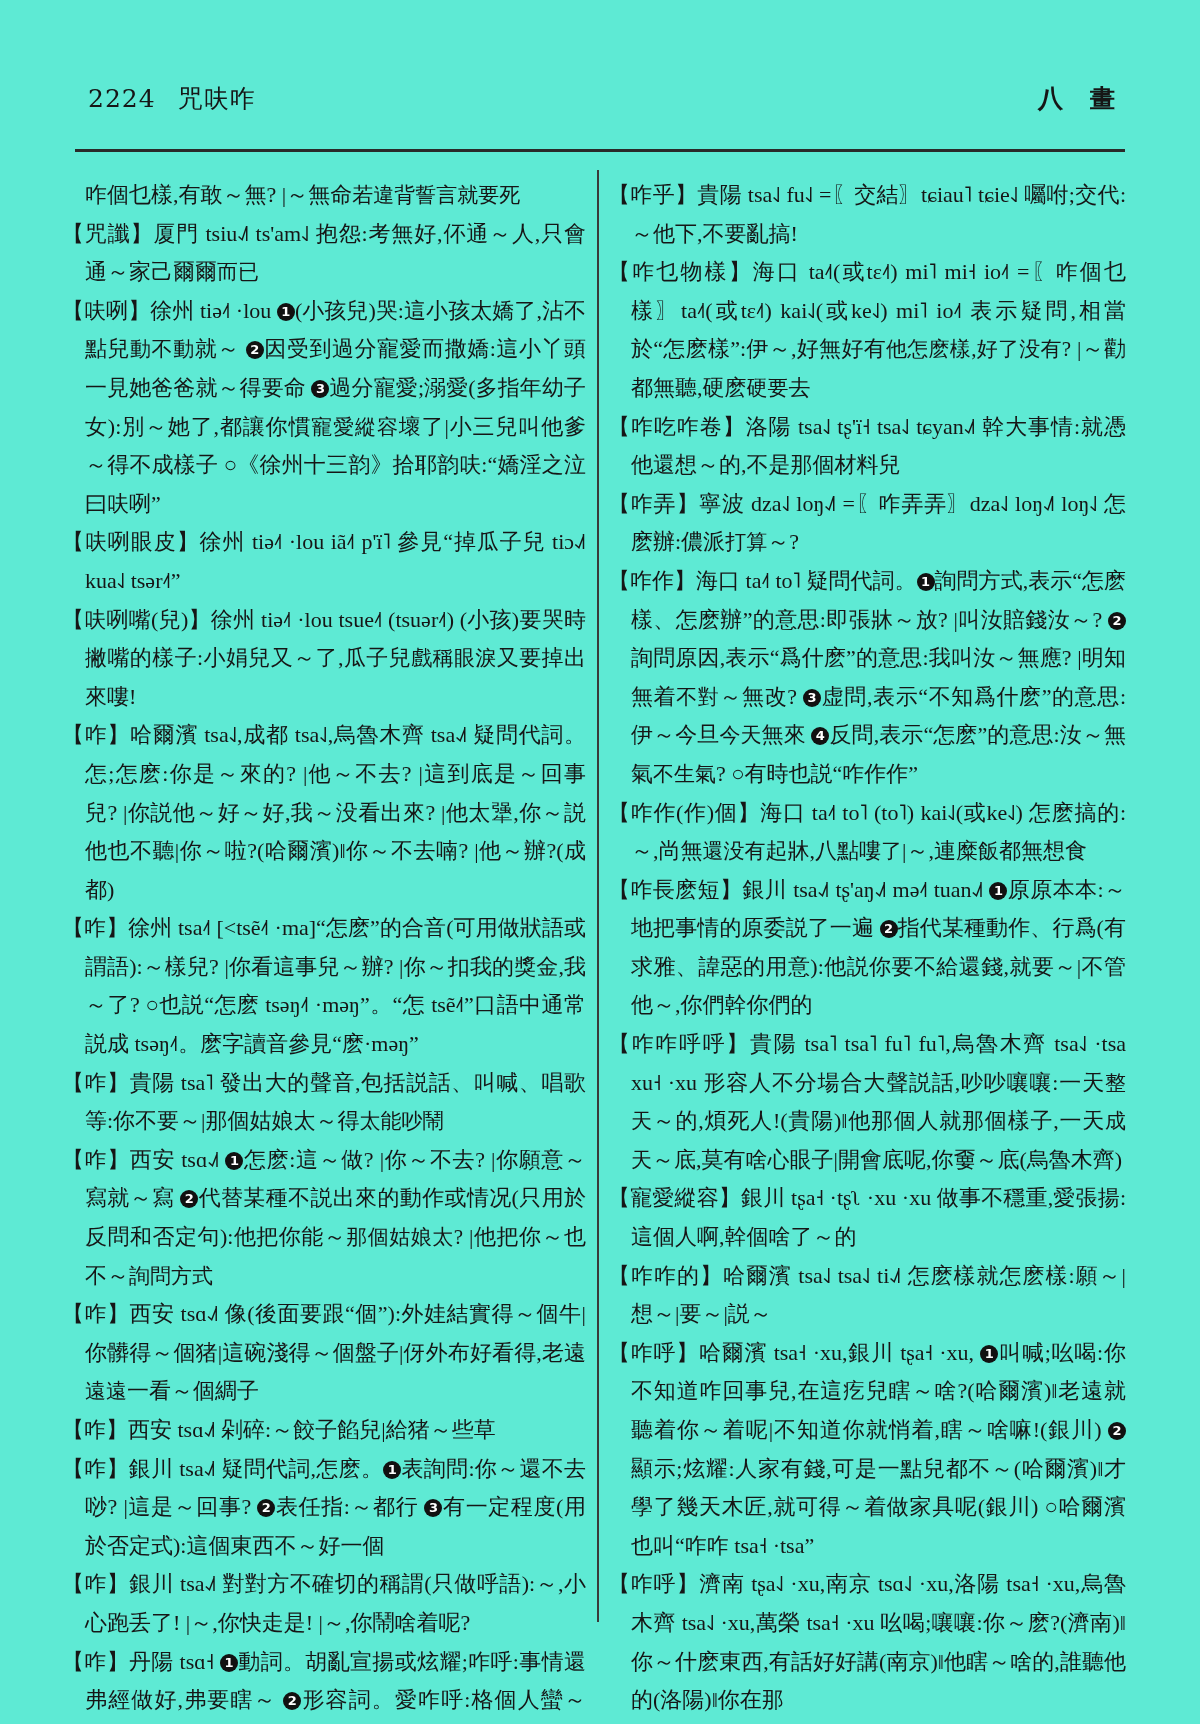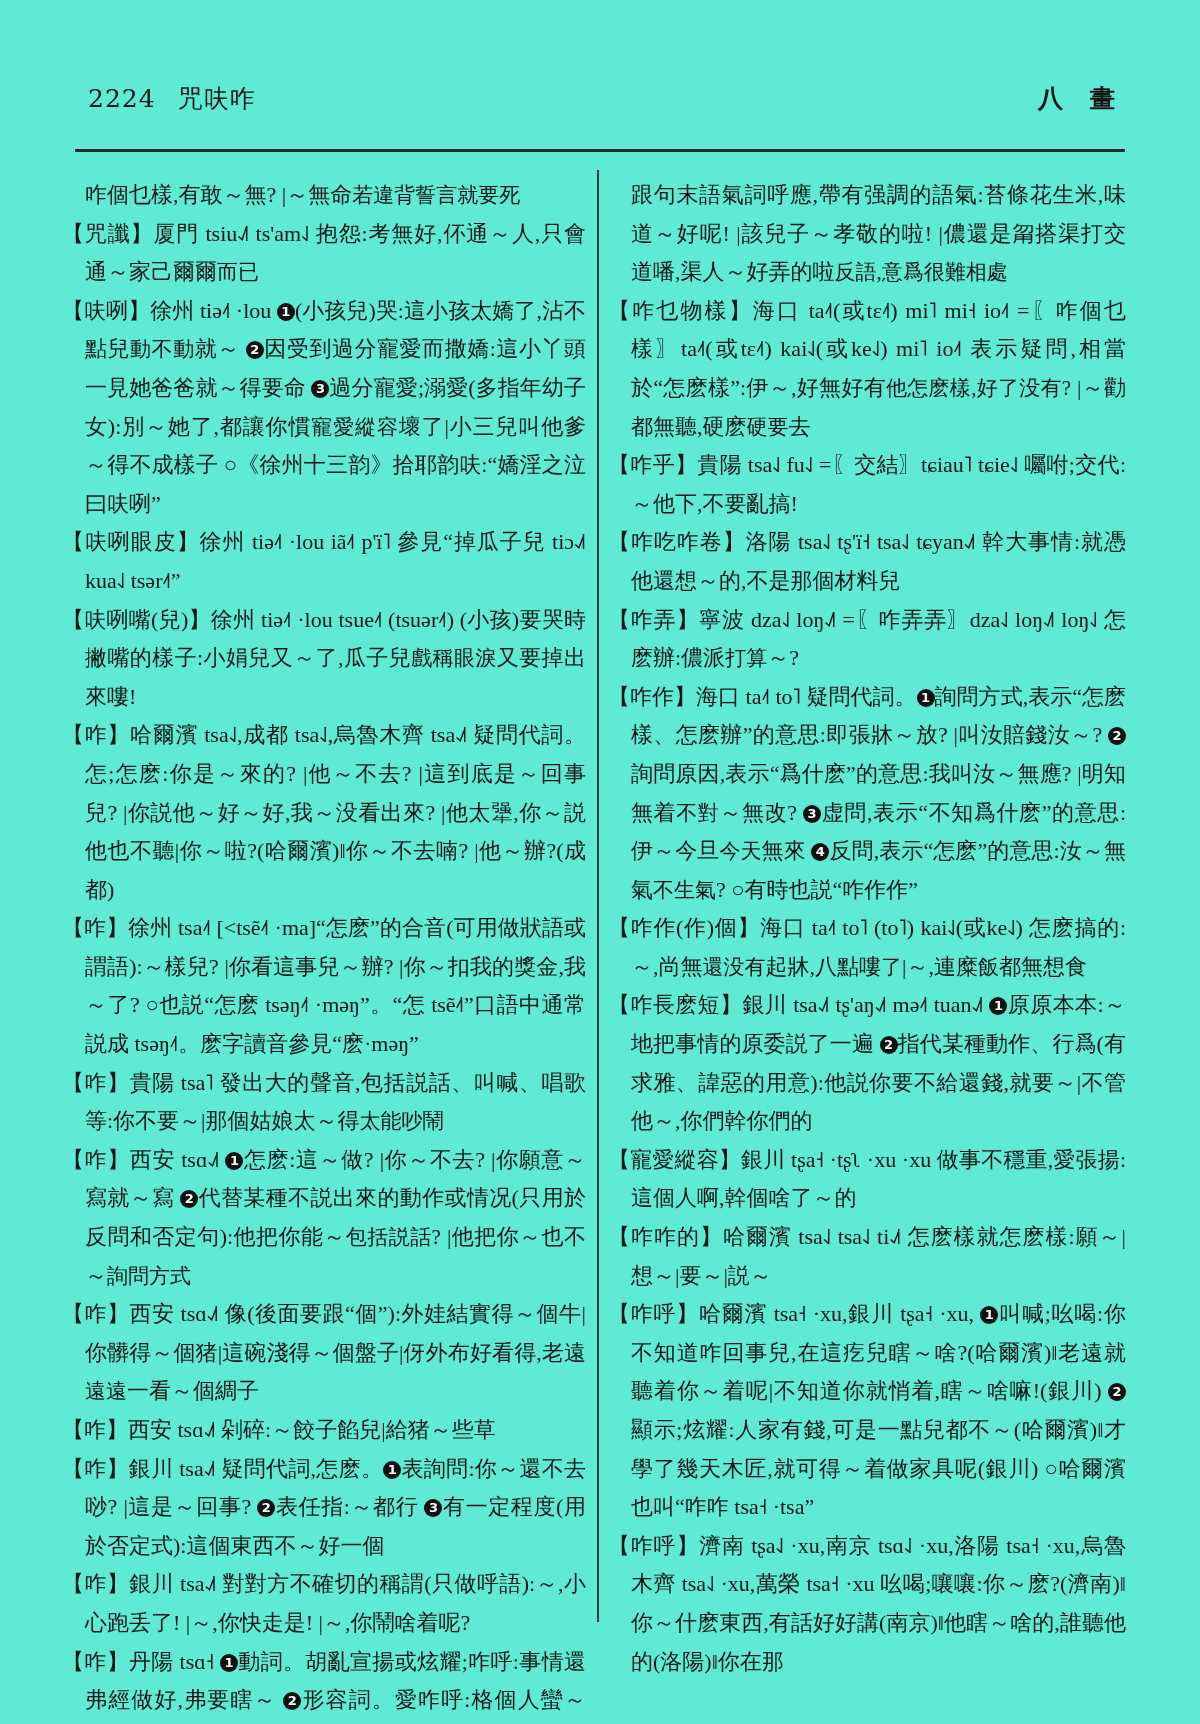--- a/index.html
+++ b/index.html
@@ -56,34 +56,34 @@
   <div class="divider"></div>
   <div class="col col-left">
       <p class="entry cont"><span>咋個乜樣,有敢～無? |～無命</span><span class="small">若違背誓言就要死</span></p>
       <p class="entry"><span>【咒讖】厦門 tsiu˨˩˥ ts'am˨˩ 抱怨:考無好,伓通～人,只會通～家己爾爾</span><span class="small">而已</span></p>
       <p class="entry"><span>【呋咧】徐州 tiə˨˦ ·lou </span><span class="cnum">1</span><span>(小孩兒)哭:這小孩太嬌了,沾不點兒</span><span class="small">動不動</span><span>就～ </span><span class="cnum">2</span><span>因受到過分寵愛而撒嬌:這小丫頭一見她爸爸就～得要命 </span><span class="cnum">3</span><span>過分寵愛;溺愛(多指年幼子女):別～她了,都讓你慣</span><span class="small">寵愛縱容</span><span>壞了|小三兒叫他爹～得不成樣子 ○《徐州十三韵》拾耶韵呋:“嬌淫之泣曰呋咧”</span></p>
       <p class="entry"><span>【呋咧眼皮】徐州 tiə˨˦ ·lou iã˨˦ p'ï˥ 參見“掉瓜子兒 tiɔ˨˩˦ kua˨˩ tsər˨˦”</span></p>
       <p class="entry"><span>【呋咧嘴(兒)】徐州 tiə˨˦ ·lou tsue˨˦ (tsuər˨˦) (小孩)要哭時撇嘴的樣子:小娟兒又～了,瓜子兒</span><span class="small">戲稱眼淚</span><span>又要掉出來嘍!</span></p>
       <p class="entry"><span>【咋】哈爾濱 tsa˨˩,成都 tsa˨˩,烏魯木齊 tsa˨˩˦ 疑問代詞。怎;怎麽:你是～來的? |他～不去? |這到底是～回事兒? |你説他～好～好,我～没看出來? |他太犟,你～説他也不聽|你～啦?(哈爾濱)‖你～不去喃? |他～辦?(成都)</span></p>
       <p class="entry"><span>【咋】徐州 tsa˨˦ [&lt;tsẽ˨˦ ·ma]“怎麽”的合音(可用做狀語或謂語):～樣兒? |你看這事兒～辦? |你～扣我的獎金,我～了? ○也説“怎麽 tsəŋ˨˦ ·məŋ”。“怎 tsẽ˨˦”口語中通常説成 tsəŋ˨˦。麽字讀音參見“麽·məŋ”</span></p>
       <p class="entry"><span>【咋】貴陽 tsa˥ 發出大的聲音,包括説話、叫喊、唱歌等:你不要～|那個姑娘太～得</span><span class="small">太能吵鬧</span></p>
-      <p class="entry"><span>【咋】西安 tsɑ˨˩˦ </span><span class="cnum">1</span><span>怎麽:這～做? |你～不去? |你願意～寫就～寫 </span><span class="cnum">2</span><span>代替某種不説出來的動作或情况(只用於反問和否定句):他把你能～</span><span class="small">包括説話?</span><span> |他把你～也不～</span><span class="small">詢問方式</span></p>
+      <p class="entry"><span>【咋】西安 tsɑ˨˩˦ </span><span class="cnum">1</span><span>怎麽:這～做? |你～不去? |你願意～寫就～寫 </span><span class="cnum">2</span><span>代替某種不説出來的動作或情况(只用於反問和否定句):他把你能～</span><span class="small">那個姑娘太?</span><span> |他把你～也不～</span><span class="small">詢問方式</span></p>
       <p class="entry"><span>【咋】西安 tsɑ˨˩˦ 像(後面要跟“個”):外娃結實得～個牛|你髒得～個猪|這碗淺得～個盤子|伢外布好看得,老遠</span><span class="small">遠遠</span><span>一看～個綢子</span></p>
       <p class="entry"><span>【咋】西安 tsɑ˨˩˦ 剁碎:～餃子餡兒|給猪～些草</span></p>
       <p class="entry"><span>【咋】銀川 tsa˨˩˦ 疑問代詞,怎麽。</span><span class="cnum">1</span><span>表詢問:你～還不去唦? |這是～回事? </span><span class="cnum">2</span><span>表任指:～都行 </span><span class="cnum">3</span><span>有一定程度(用於否定式):這個東西不～好一個</span></p>
       <p class="entry"><span>【咋】銀川 tsa˨˩˦ 對對方不確切的稱謂(只做呼語):～,小心跑丢了! |～,你快走是! |～,你鬧啥着呢?</span></p>
       <p class="entry"><span>【咋】丹陽 tsɑ˧ </span><span class="cnum">1</span><span>動詞。胡亂宣揚或炫耀;咋呼:事情還弗經做好,弗要瞎～ </span><span class="cnum">2</span><span>形容詞。愛咋呼:格個人蠻～格,弗好跟他説</span></p>
     </div>
   <div class="col col-right">
-      <p class="entry cont"><span>跟句末語氣詞呼應,帶有强調的語氣:苔條花生米,味道～好呢! |該兒子～孝敬的啦! |儂還是甮搭渠打交道噃,渠人～好弄的啦</span><span class="small">反語,意爲很難相處</span></p>
+      <p class="entry"><span>【咋乎】貴陽 tsa˨˩ fu˨˩ =〖交結〗tɕiau˥ tɕie˨˩ 囑咐;交代:～他下,不要亂搞!</span></p>
       <p class="entry"><span>【咋乜物樣】海口 ta˨˦(或tɛ˨˦) mi˥ mi˧ io˨˦ =〖咋個乜樣〗ta˨˦(或tɛ˨˦) kai˨˩(或ke˨˩) mi˥ io˨˦ 表示疑問,相當於“怎麽樣”:伊～,好無好有</span><span class="small">他怎麽樣,好了没有?</span><span> |～勸都無聽,硬麽</span><span class="small">硬要</span><span>去</span></p>
-      <p class="entry"><span>【咋乎】貴陽 tsa˨˩ fu˨˩ =〖交結〗tɕiau˥ tɕie˨˩ 囑咐;交代:～他下,不要亂搞!</span></p>
       <p class="entry"><span>【咋吃咋卷】洛陽 tsa˨˩ tʂ'ï˧ tsa˨˩ tɕyan˨˩˦ 幹大事情:就憑他還想～的,不是那個材料兒</span></p>
       <p class="entry"><span>【咋弄】寧波 dza˨˩ loŋ˨˩˥ =〖咋弄弄〗dza˨˩ loŋ˨˩˥ loŋ˨˩ 怎麽辦:儂派</span><span class="small">打算</span><span>～?</span></p>
       <p class="entry"><span>【咋作】海口 ta˨˦ to˥ 疑問代詞。</span><span class="cnum">1</span><span>詢問方式,表示“怎麽樣、怎麽辦”的意思:即張牀～放? |叫汝賠錢汝～? </span><span class="cnum">2</span><span>詢問原因,表示“爲什麽”的意思:我叫汝～無應? |明知無着</span><span class="small">不對</span><span>～無改? </span><span class="cnum">3</span><span>虚問,表示“不知爲什麽”的意思:伊～今旦</span><span class="small">今天</span><span>無來 </span><span class="cnum">4</span><span>反問,表示“怎麽”的意思:汝～無氣</span><span class="small">不生氣</span><span>? ○有時也説“咋作作”</span></p>
       <p class="entry"><span>【咋作(作)個】海口 ta˨˦ to˥ (to˥) kai˨˩(或ke˨˩) 怎麽搞的:～,尚無</span><span class="small">還没有</span><span>起牀,八點嘍</span><span class="small">了</span><span>|～,連糜</span><span class="small">飯</span><span>都無想食</span></p>
       <p class="entry"><span>【咋長麽短】銀川 tsa˨˩˦ tʂ'aŋ˨˩˦ mə˨˦ tuan˨˩˦ </span><span class="cnum">1</span><span>原原本本:～地把事情的原委説了一遍 </span><span class="cnum">2</span><span>指代某種動作、行爲(有求雅、諱惡的用意):他説你要不給還錢,就要～|不管他～,你們幹你們的</span></p>
+      <p class="entry"><span>【咋咋呼呼】貴陽 tsa˥ tsa˥ fu˥ fu˥,烏魯木齊 tsa˨˩ ·tsa xu˧ ·xu 形容人不分場合大聲説話,吵吵嚷嚷:一天</span><span class="small">整天</span><span>～的,煩死人!(貴陽)‖他那個人就那個樣子,一天</span><span class="small">成天</span><span>～底,莫有啥心眼子|開會底呢,你嫑～底(烏魯木齊)</span></p>
       <p class="entry"><span>【寵愛縱容】銀川 tʂa˧ ·tʂʅ ·xu ·xu 做事不穩重,愛張揚:這個人啊,幹個啥了～的</span></p>
       <p class="entry"><span>【咋咋的】哈爾濱 tsa˨˩ tsa˨˩ ti˨˩˦ 怎麽樣就怎麽樣:願～|想～|要～|説～</span></p>
       <p class="entry"><span>【咋呼】哈爾濱 tsa˧ ·xu,銀川 tʂa˧ ·xu, </span><span class="cnum">1</span><span>叫喊;吆喝:你不知道咋回事兒,在這疙兒瞎～啥?(哈爾濱)‖老遠就聽着你～着呢|不知道你就悄着,瞎～啥嘛!(銀川) </span><span class="cnum">2</span><span>顯示;炫耀:人家有錢,可是一點兒都不～(哈爾濱)‖才學了幾天木匠,就可得～着做家具呢(銀川) ○哈爾濱也叫“咋咋 tsa˧ ·tsa”</span></p>
       <p class="entry"><span>【咋呼】濟南 tʂa˨˩ ·xu,南京 tsɑ˨˩ ·xu,洛陽 tsa˧ ·xu,烏魯木齊 tsa˨˩ ·xu,萬榮 tsa˧ ·xu 吆喝;嚷嚷:你～麽?(濟南)‖你～什麽東西,有話好好講(南京)‖他瞎～啥的,誰聽他的(洛陽)‖你在那</span></p>
     </div>
 </div>
 
 </body></html>

